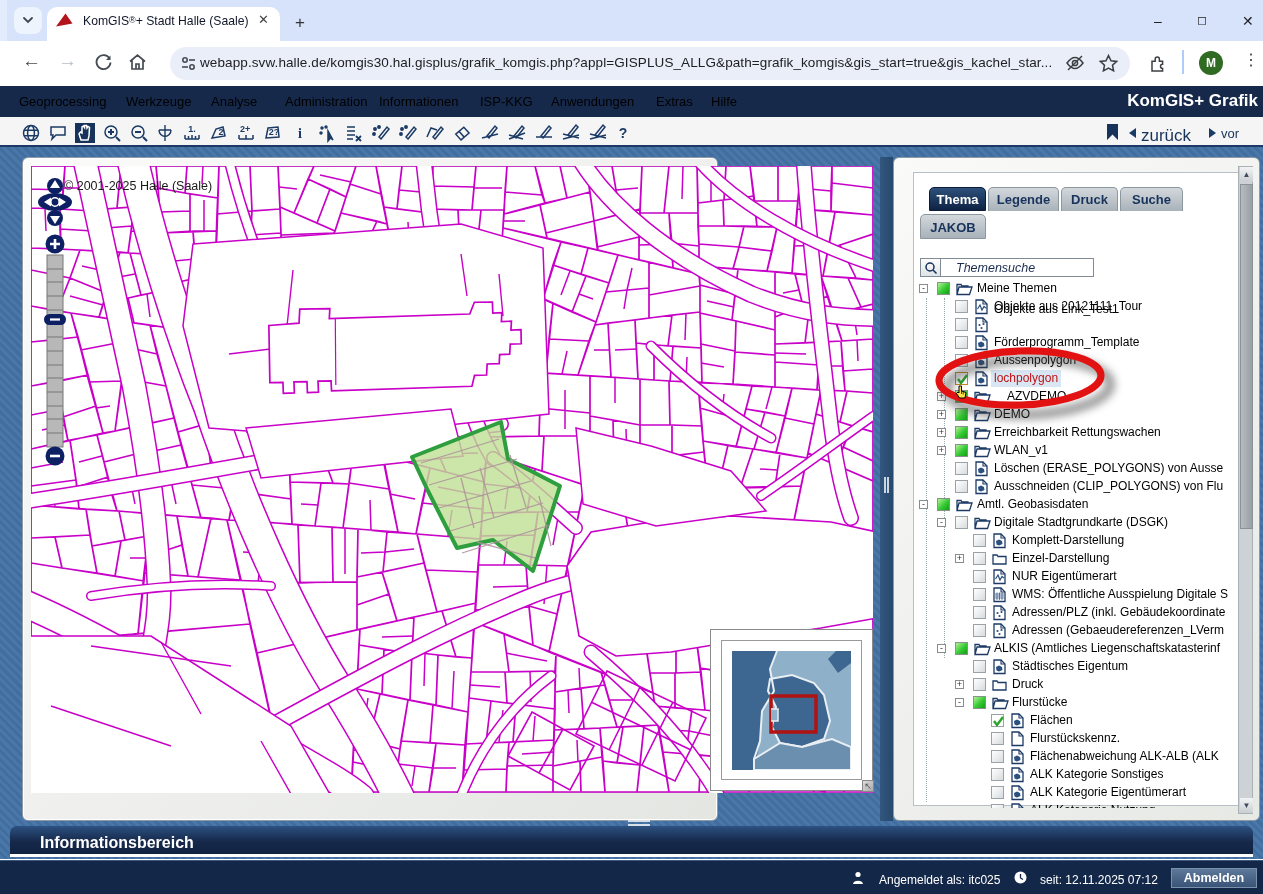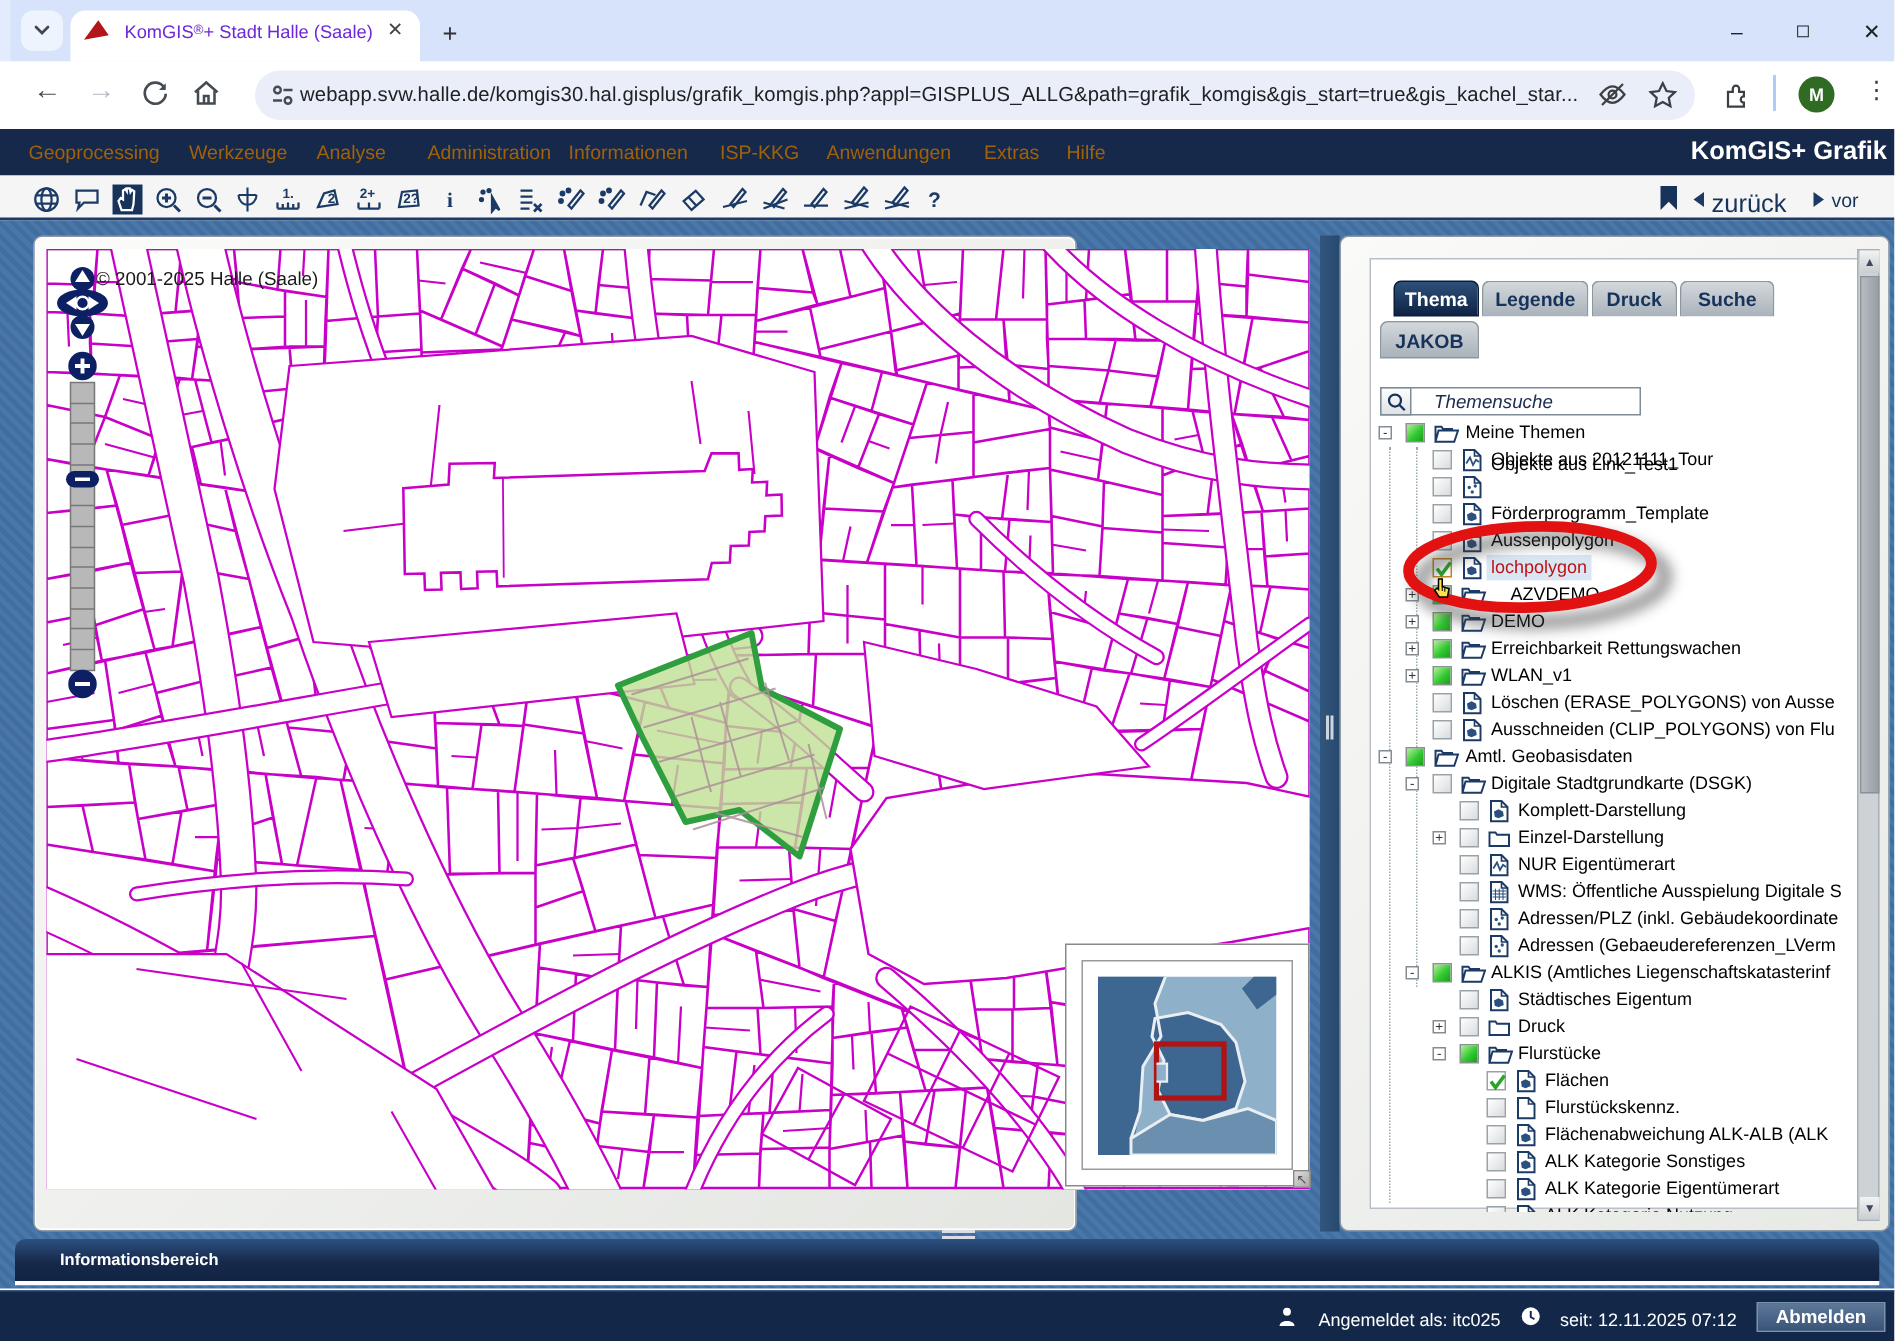--- a/index.html
+++ b/index.html
@@ -1,31 +1,31 @@
 <!DOCTYPE html>
 <html><head><meta charset="utf-8"><style>
 *{margin:0;padding:0;box-sizing:border-box}
 html,body{width:1263px;height:894px;overflow:hidden;font-family:"Liberation Sans",sans-serif}
 body{position:relative;background:#fff}
 .abs{position:absolute}
 #tabstrip{left:0;top:0;width:1263px;height:41px;background:#d7e3fb}
 #tsedge{left:0;top:0;width:7px;height:41px;background:#e3ecfc}
 #chev{left:14px;top:7px;width:28px;height:27px;background:#eef4fe;border-radius:8px;color:#444;text-align:center;font-size:13px;line-height:26px}
 #tab{left:47px;top:7px;width:233px;height:34px;background:#fff;border-radius:10px 10px 0 0}
-#tabtitle{left:83px;top:14px;font-size:12.2px;color:#6d28d9;white-space:nowrap}
+#tabtitle{left:83px;top:14px;font-size:12.2px;color:#0f172a;white-space:nowrap}
 #tabx{left:258px;top:12px;font-size:13px;color:#444}
 #newtab{left:295px;top:13px;font-size:17px;color:#333}
 .winbtn{top:13px;font-size:14px;color:#222}
 #toolbar{left:0;top:41px;width:1263px;height:45px;background:#fff}
 .navic{top:49px;font-size:19px;color:#454b52}
 #pill{left:170px;top:47px;width:960px;height:33px;border-radius:17px;background:#e9eef9}
 #url{left:200px;top:55px;font-size:13.5px;color:#202124;letter-spacing:0.1px}
 #avatar{left:1199px;top:51px;width:24px;height:24px;border-radius:50%;background:#2f6b22;color:#fff;font-size:12px;text-align:center;line-height:24px;font-weight:bold}
 #menubar{left:0;top:86px;width:1263px;height:31px;background:#16294b}
-.mitem{top:94px;color:#a16207;font-size:13px}
+.mitem{top:94px;color:#000000;font-size:13px}
 #apptitle{top:91px;right:5px;color:#fff;font-size:17px;font-weight:bold}
 #iconbar{left:0;top:117px;width:1263px;height:30px;background:#f4f5f4;border-bottom:2px solid #1c3a66}
 #content{left:0;top:147px;width:1263px;height:712px;background:repeating-linear-gradient(45deg,#4a77a9 0 3px,#426d9f 3px 6px)}
 #mapframe{left:22px;top:10px;width:696px;height:664px;background:linear-gradient(135deg,#fbfbfa,#e4e6e2);border-radius:6px;border:1px solid #8d9aa5;box-shadow:inset 0 0 0 1px #fff}
 #mapwhite{left:8px;top:8px;width:842px;height:627px;background:#fff;border:1px solid #c5c9cd}
 #mapstatus{left:8px;top:637px;width:842px;height:21px;background:#e9ebe8;font-size:12px;color:#1b2c50}
 #infopanel{left:10px;top:679px;width:1243px;height:31px;background:linear-gradient(#2c5180,#16294b 55%,#102342);border-radius:7px 7px 0 0;border-bottom:3px solid #fff}
 #infotext{left:40px;top:687px;color:#fff;font-size:13px;font-weight:bold}
 #footer{left:0;top:713px;width:1263px;height:34px;background:#132849;border-top:1px solid #3c567c;color:#fff}
 #panel{left:893px;top:10px;width:367px;height:664px;background:linear-gradient(135deg,#fafaf9,#e7e9e5);border-radius:6px;border:1px solid #8d9aa5}
@@ -564,21 +564,21 @@
 <ellipse cx="134" cy="229" rx="82" ry="28" fill="none" stroke="#3a3a3a" stroke-width="9" opacity="0.55" filter="url(#blur1)"></ellipse>
 <ellipse cx="126" cy="220" rx="81" ry="27" fill="none" stroke="#e31212" stroke-width="7.2"></ellipse>
 </g>
 <g transform="translate(62,227)">
           <path d="M3,1 L5.5,1 L5.5,6 L10,7.5 L9,13 L3.5,13 L0.5,8.5 L2,7 L3,8 Z" fill="#ffe24a" stroke="#000" stroke-width="1"></path>
           <path d="M5.5,6 L5.5,9 M7.2,6.6 L7.2,9.5" stroke="#000" stroke-width="0.7" fill="none"></path>
         </g>
 </svg>
 </div>
 <div class="abs" id="infopanel"></div>
-    <div class="abs" id="infotext" style="font-size:11px">Informationsbereich</div>
+    <div class="abs" id="infotext" style="font-size:16px">Informationsbereich</div>
 <div class="abs" id="footer">
 <svg class="abs" style="left:852px;top:10px" width="12" height="13">
         <circle cx="6" cy="3.5" r="2.6" fill="#fff"></circle>
         <path d="M1,13 C1,8.5 11,8.5 11,13 Z" fill="#fff"></path>
       </svg>
 <div class="abs" style="left:879px;top:12px;font-size:12px">Angemeldet als: itc025</div>
 <svg class="abs" style="left:1014px;top:10px" width="13" height="13">
         <circle cx="6.5" cy="6.5" r="6" fill="#fff"></circle>
         <path d="M6.5,3 L6.5,7 L9,8.5" stroke="#132849" stroke-width="1.3" fill="none"></path>
       </svg>

